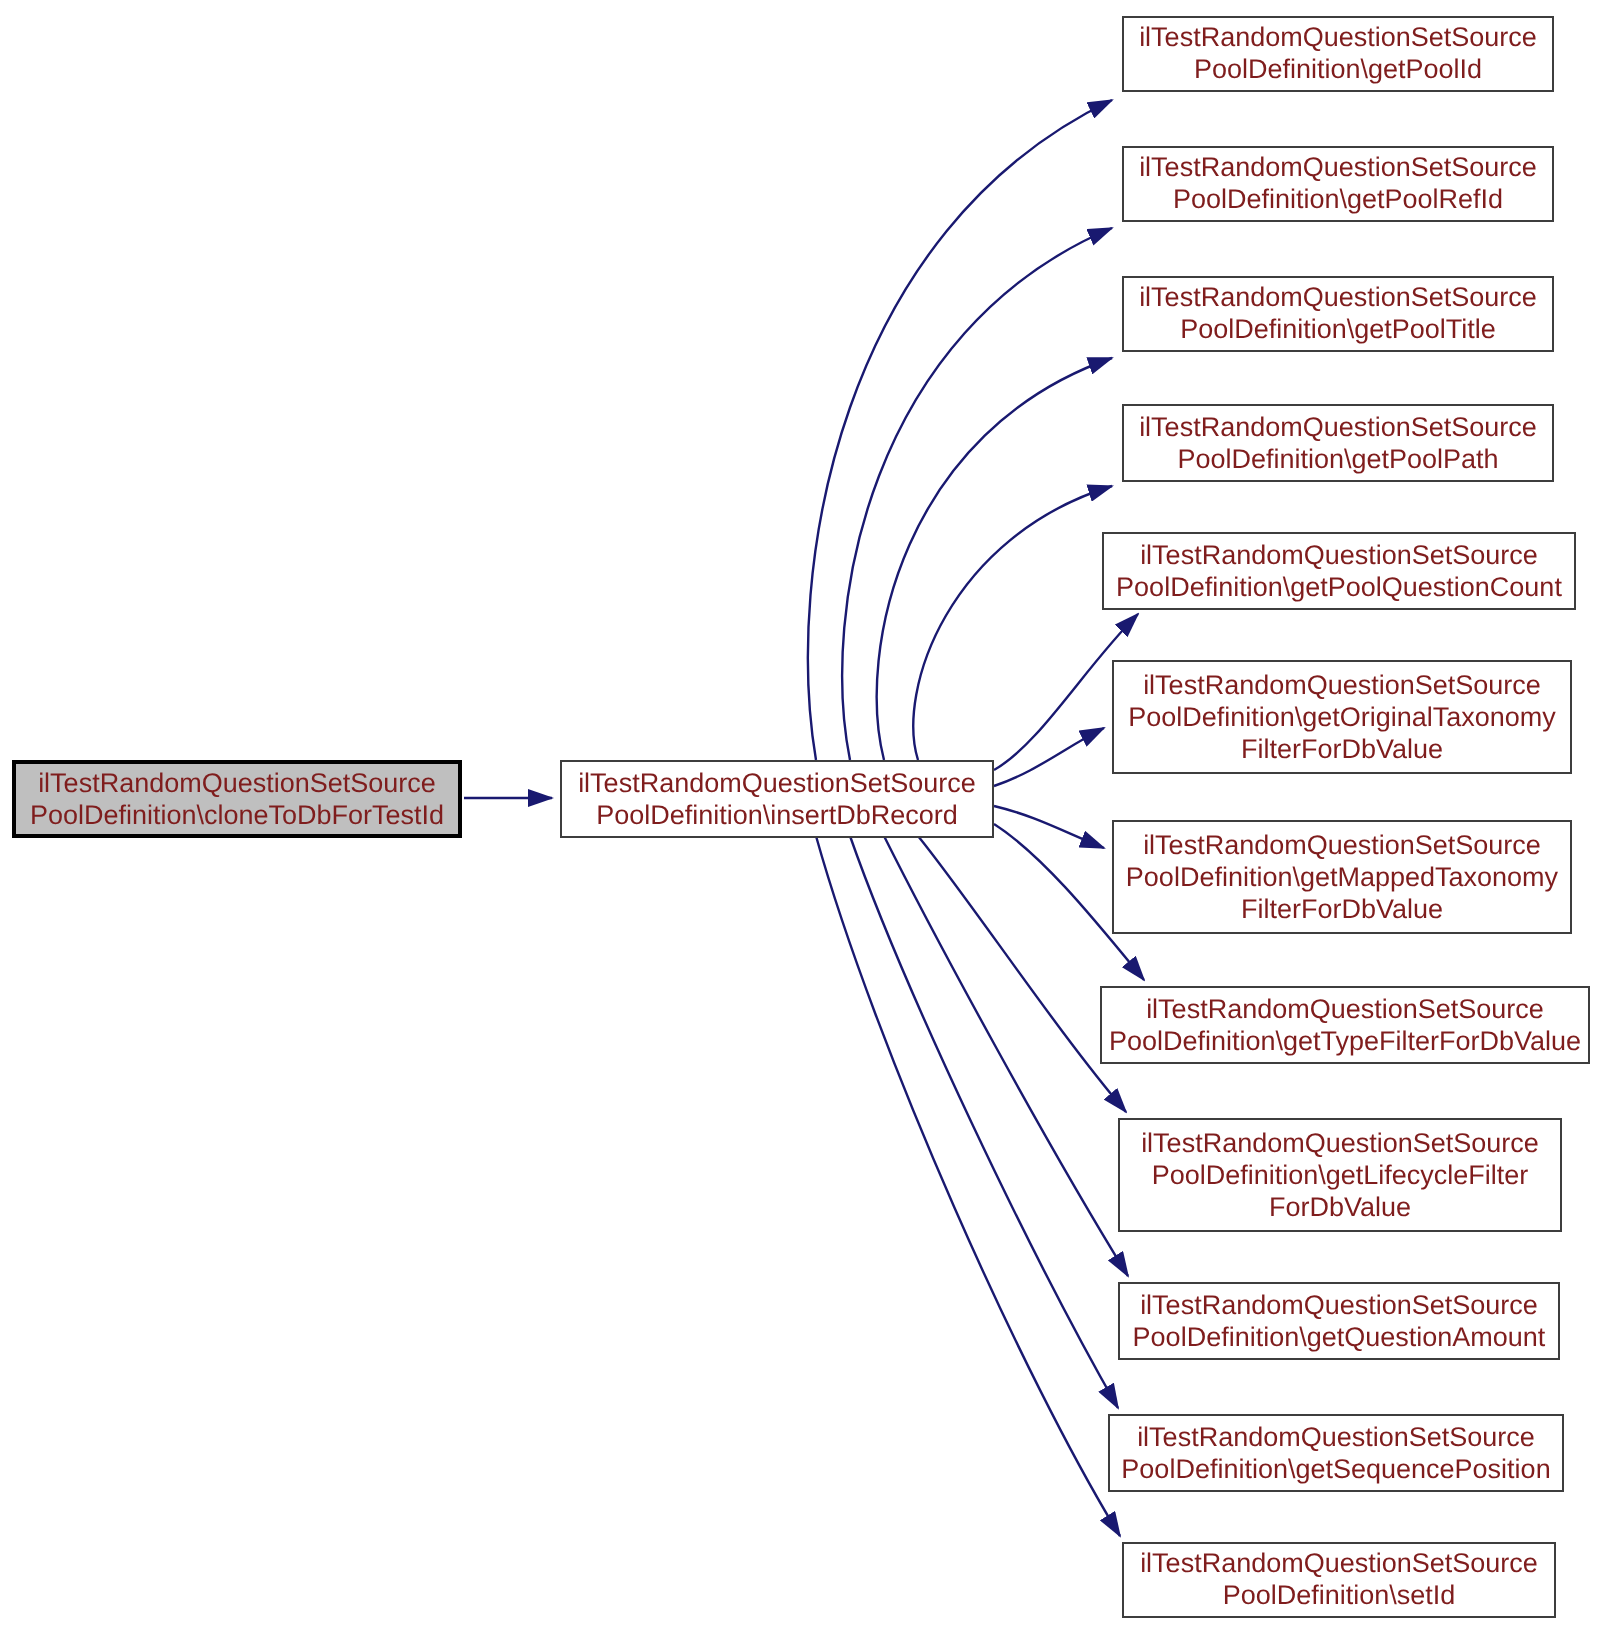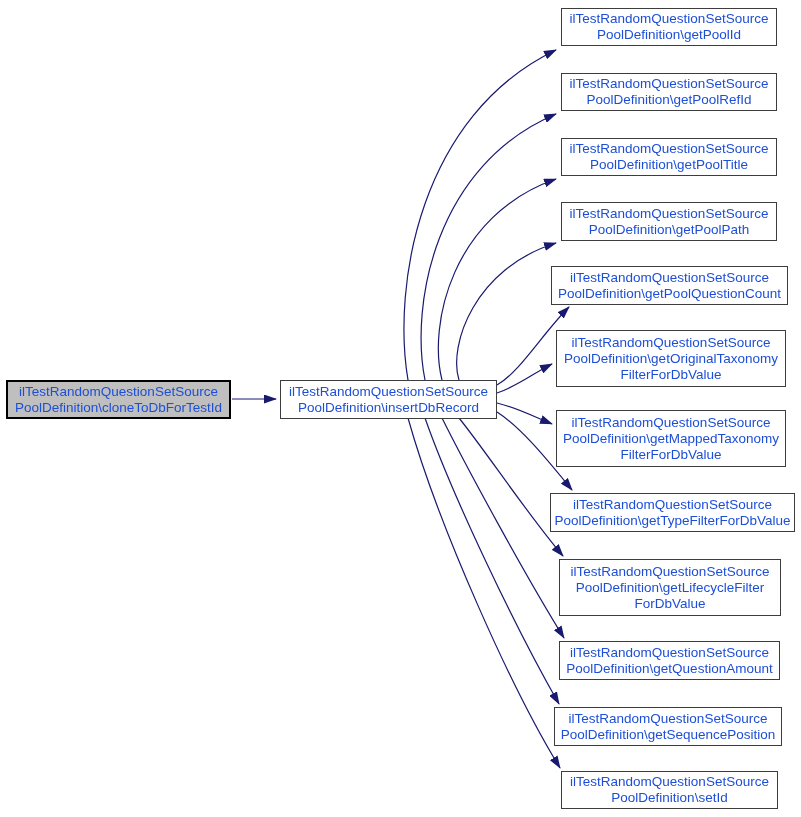--- a/index.html
+++ b/index.html
@@ -29,21 +29,21 @@
   }
   .node {
     position: absolute;
     box-sizing: border-box;
     display: flex;
     align-items: center;
     justify-content: center;
     text-align: center;
     background: #ffffff;
     border: 1px solid #3d3d3d;
-    color: #1d4ed8;
+    color: #7f1d1d;
     font-size: 13.5px;
     line-height: 16px;
     white-space: pre;
     cursor: pointer;
   }
   .node.highlight {
     background: #bfbfbf;
     border: 2px solid #000000;
     cursor: default;
   }

